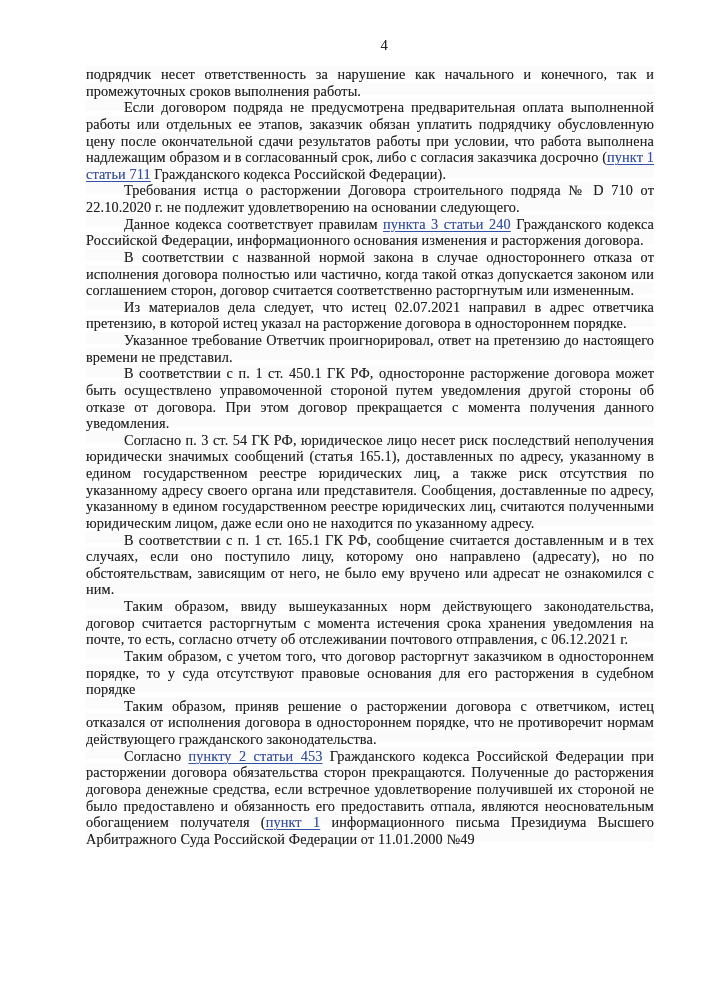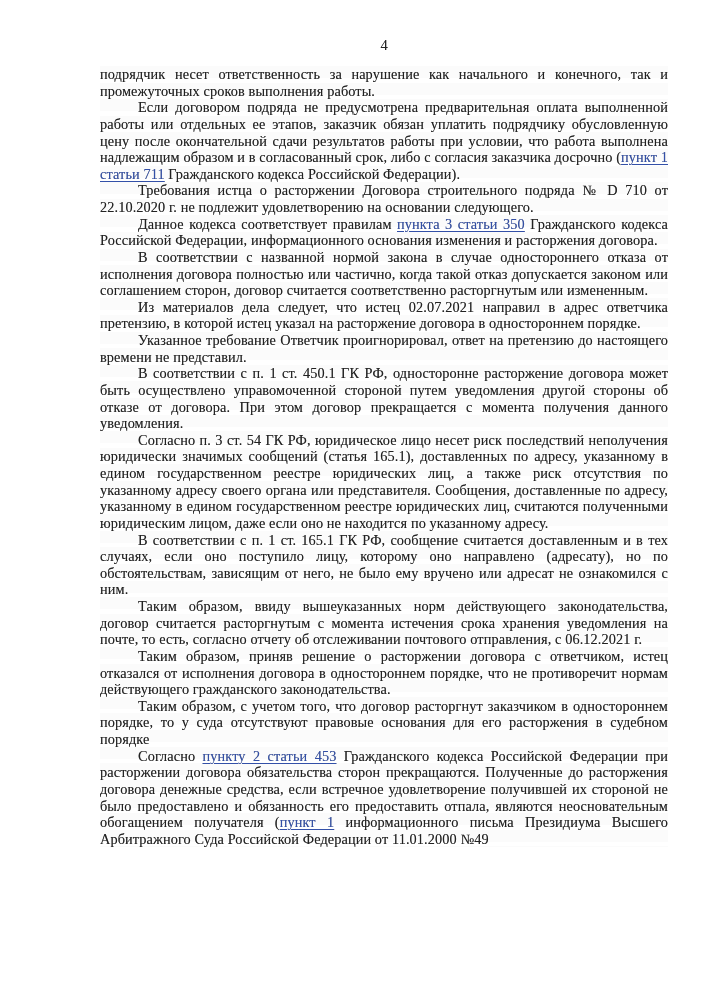--- a/index.html
+++ b/index.html
@@ -22,21 +22,21 @@
     width: 568px;
     text-align: center;
     font-size: 14.5px;
     line-height: 17px;
     color: #222222;
     text-shadow: 0 0 0.5px rgba(40,40,40,0.45);
   }
   .content {
     position: absolute;
     top: 66px;
-    left: 100px;
+    left: 86px;
     width: 568px;
     
     background-image: repeating-linear-gradient(
       to bottom,
       rgba(0,0,0,0.016) 0px, rgba(0,0,0,0.016) 12px,
       rgba(0,0,0,0.0) 12px, rgba(0,0,0,0.0) 16.6px
     );
   }
   p.para {
     margin: 0;
@@ -63,25 +63,25 @@
 </style>
 </head>
 <body>
 
 <div class="page">
   <div class="page-number">4</div>
   <div class="content" id="content">
       <p class="para no-indent"><span>подрядчик несет ответственность за нарушение как начального и конечного, так и промежуточных сроков выполнения работы.</span></p>
       <p class="para"><span>Если договором подряда не предусмотрена предварительная оплата выполненной работы или отдельных ее этапов, заказчик обязан уплатить подрядчику обусловленную цену после окончательной сдачи результатов работы при условии, что работа выполнена надлежащим образом и в согласованный срок, либо с согласия заказчика досрочно (</span><a class="doc-link" href="#">пункт 1 статьи 711</a><span> Гражданского кодекса Российской Федерации).</span></p>
       <p class="para"><span>Требования истца о расторжении Договора строительного подряда № D 710 от 22.10.2020 г. не подлежит удовлетворению на основании следующего.</span></p>
-      <p class="para"><span>Данное кодекса соответствует правилам </span><a class="doc-link" href="#">пункта 3 статьи 350</a><span> Гражданского кодекса Российской Федерации, информационного основания изменения и расторжения договора.</span></p>
+      <p class="para"><span>Данное кодекса соответствует правилам </span><a class="doc-link" href="#">пункта 3 статьи 240</a><span> Гражданского кодекса Российской Федерации, информационного основания изменения и расторжения договора.</span></p>
       <p class="para"><span>В соответствии с названной нормой закона в случае одностороннего отказа от исполнения договора полностью или частично, когда такой отказ допускается законом или соглашением сторон, договор считается соответственно расторгнутым или измененным.</span></p>
       <p class="para"><span>Из материалов дела следует, что истец 02.07.2021 направил в адрес ответчика претензию, в которой истец указал на расторжение договора в одностороннем порядке.</span></p>
       <p class="para"><span>Указанное требование Ответчик проигнорировал, ответ на претензию до настоящего времени не представил.</span></p>
       <p class="para"><span>В соответствии с п. 1 ст. 450.1 ГК РФ, односторонне расторжение договора может быть осуществлено управомоченной стороной путем уведомления другой стороны об отказе от договора. При этом договор прекращается с момента получения данного уведомления.</span></p>
       <p class="para"><span>Согласно п. 3 ст. 54 ГК РФ, юридическое лицо несет риск последствий неполучения юридически значимых сообщений (статья 165.1), доставленных по адресу, указанному в едином государственном реестре юридических лиц, а также риск отсутствия по указанному адресу своего органа или представителя. Сообщения, доставленные по адресу, указанному в едином государственном реестре юридических лиц, считаются полученными юридическим лицом, даже если оно не находится по указанному адресу.</span></p>
       <p class="para"><span>В соответствии с п. 1 ст. 165.1 ГК РФ, сообщение считается доставленным и в тех случаях, если оно поступило лицу, которому оно направлено (адресату), но по обстоятельствам, зависящим от него, не было ему вручено или адресат не ознакомился с ним.</span></p>
       <p class="para"><span>Таким образом, ввиду вышеуказанных норм действующего законодательства, договор считается расторгнутым с момента истечения срока хранения уведомления на почте, то есть, согласно отчету об отслеживании почтового отправления, с 06.12.2021 г.</span></p>
+      <p class="para"><span>Таким образом, с учетом того, что договор расторгнут заказчиком в одностороннем порядке, то у суда отсутствуют правовые основания для его расторжения в судебном порядке</span></p>
       <p class="para"><span>Таким образом, приняв решение о расторжении договора с ответчиком, истец отказался от исполнения договора в одностороннем порядке, что не противоречит нормам действующего гражданского законодательства.</span></p>
-      <p class="para"><span>Таким образом, с учетом того, что договор расторгнут заказчиком в одностороннем порядке, то у суда отсутствуют правовые основания для его расторжения в судебном порядке</span></p>
       <p class="para"><span>Согласно </span><a class="doc-link" href="#">пункту 2 статьи 453</a><span> Гражданского кодекса Российской Федерации при расторжении договора обязательства сторон прекращаются. Полученные до расторжения договора денежные средства, если встречное удовлетворение получившей их стороной не было предоставлено и обязанность его предоставить отпала, являются неосновательным обогащением получателя (</span><a class="doc-link" href="#">пункт 1</a><span> информационного письма Президиума Высшего Арбитражного Суда Российской Федерации от 11.01.2000 №49</span></p>
     </div>
 </div>
 
 </body></html>

